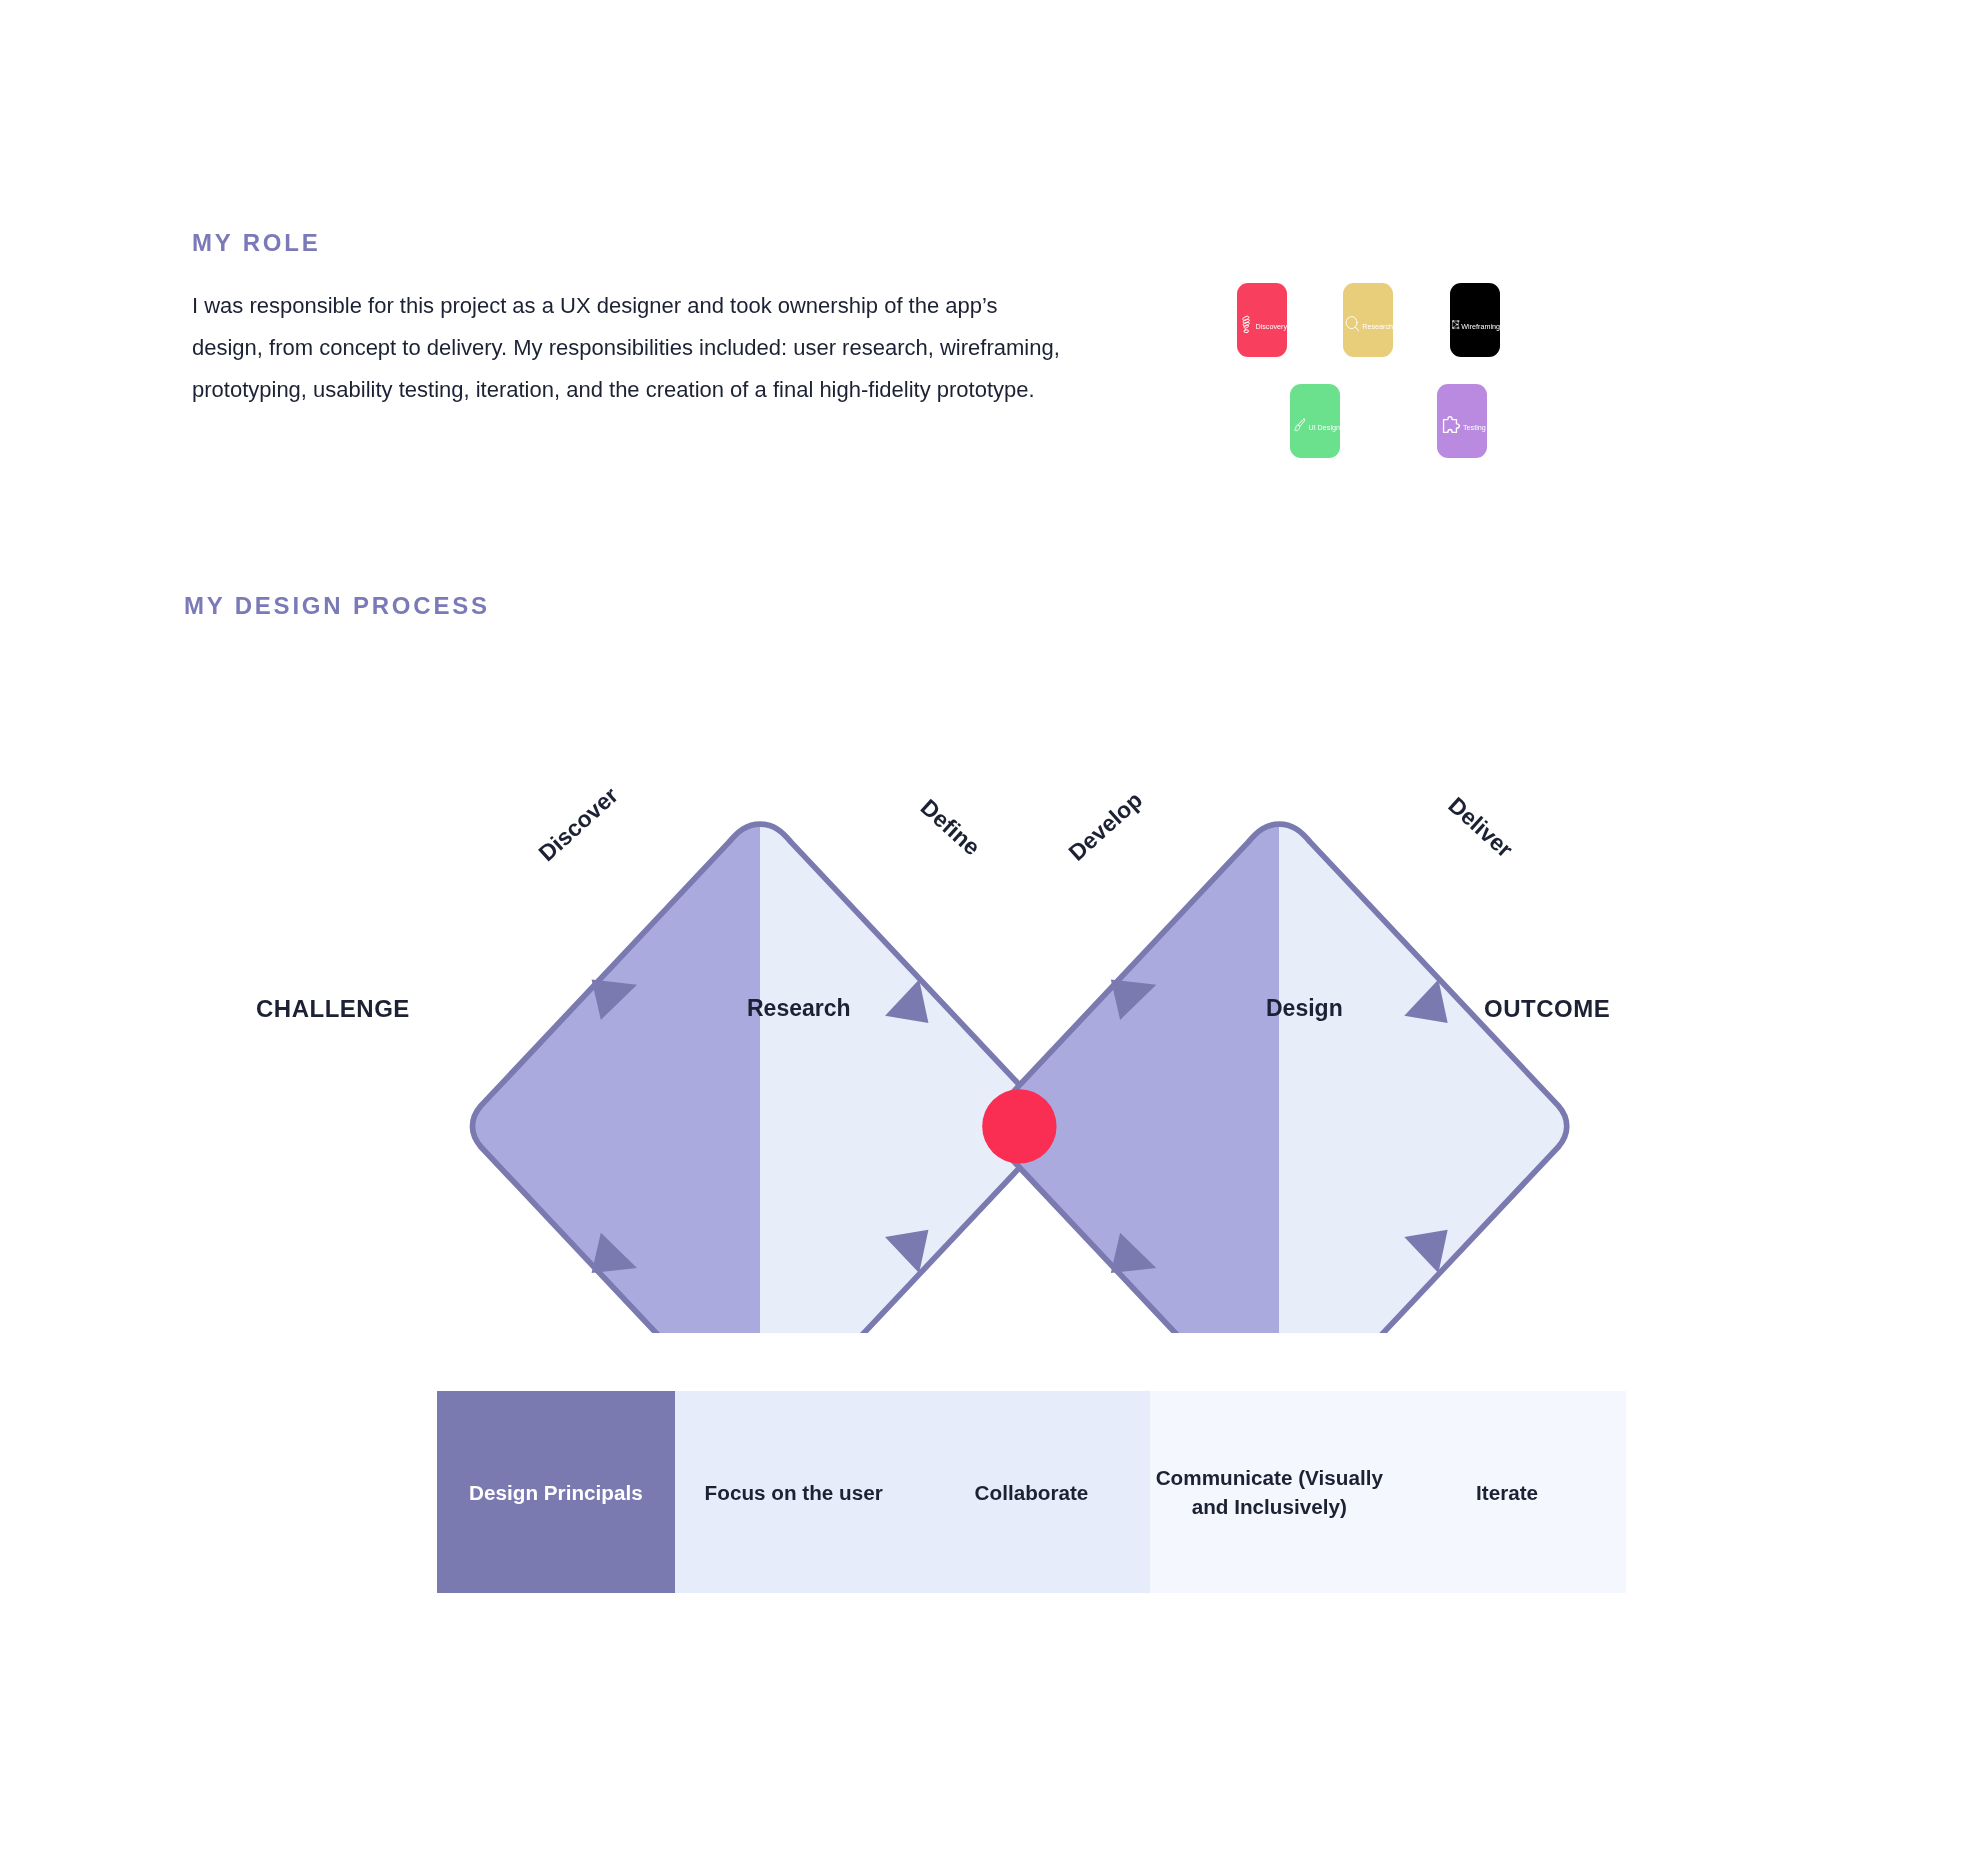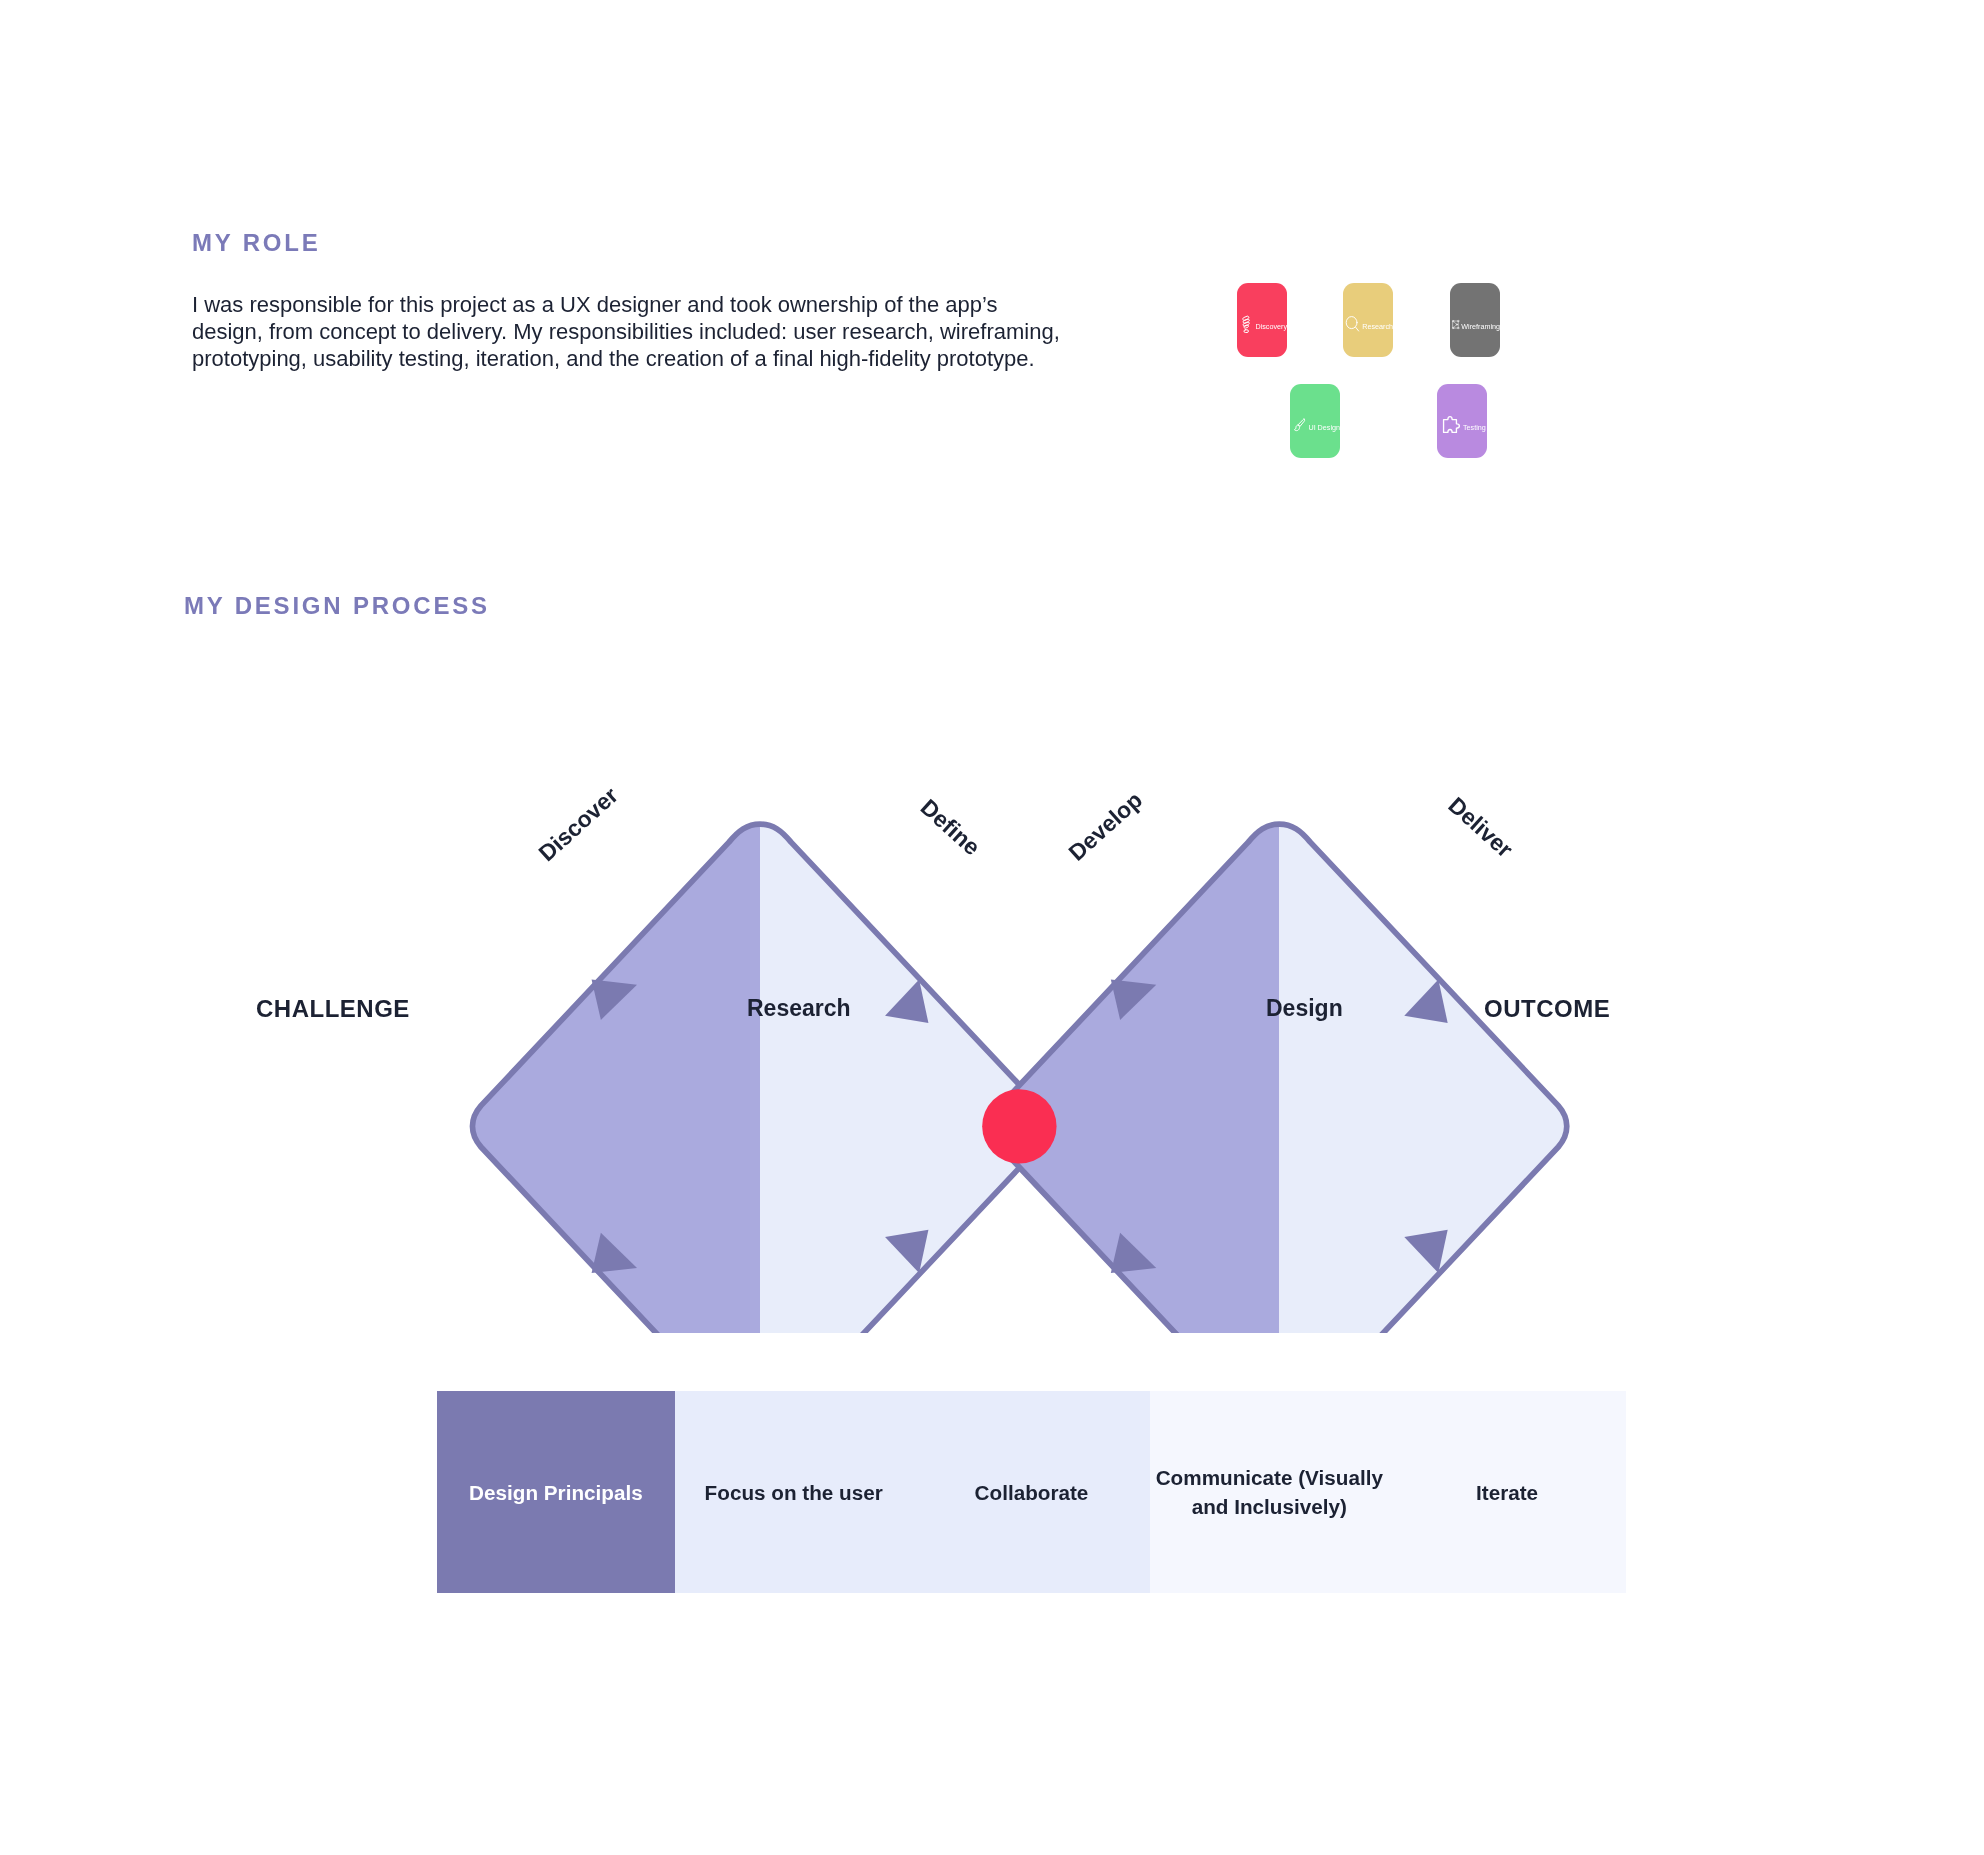--- a/index.html
+++ b/index.html
@@ -33,24 +33,24 @@
     color: #7b7ab8;
     white-space: nowrap;
   }
   #my-role-heading { left: 192px; top: 229px; }
   #my-design-process-heading { left: 184px; top: 592px; }
 
   
   #role-paragraph {
     position: absolute;
     left: 192px;
-    top: 291px;
+    top: 285px;
     width: 874px;
     font-size: 22px;
-    line-height: 27px;
+    line-height: 42px;
     color: #1c2233;
     font-weight: 400;
   }
 
   
   #skill-cards {
     position: absolute;
     left: 1237px;
     top: 283px;
     width: 362px;
@@ -194,21 +194,21 @@
     <div class="skill-card sc-1" style="background:#e8cd7b">
       <svg class="card-icon" viewBox="0 0 48 56">
         <g fill="none" stroke="#ffffff" stroke-width="2.4" stroke-linecap="round">
           <ellipse cx="21.5" cy="22" rx="13.5" ry="15"></ellipse>
           <line x1="31.5" y1="33.5" x2="39" y2="43"></line>
         </g>
       </svg>
       <span class="card-label">Research</span>
     </div>
 
-    <div class="skill-card sc-2" style="background:#737373">
+    <div class="skill-card sc-2" style="background:#000000">
       <svg class="card-icon" viewBox="0 0 48 56">
         <g fill="none" stroke="#ffffff" stroke-width="2.2" stroke-linecap="round" stroke-linejoin="round">
           <path d="M13 11 L35 11 L35 41 L13 41 Z"></path>
           <path d="M17 16 C24 16 24 24 30 26 C24 28 24 36 17 36"></path>
           <circle cx="13" cy="11" r="3.1"></circle>
           <circle cx="35" cy="11" r="3.1"></circle>
           <circle cx="13" cy="41" r="3.1"></circle>
           <circle cx="35" cy="41" r="3.1"></circle>
           <circle cx="30" cy="26" r="2.6"></circle>
         </g>

